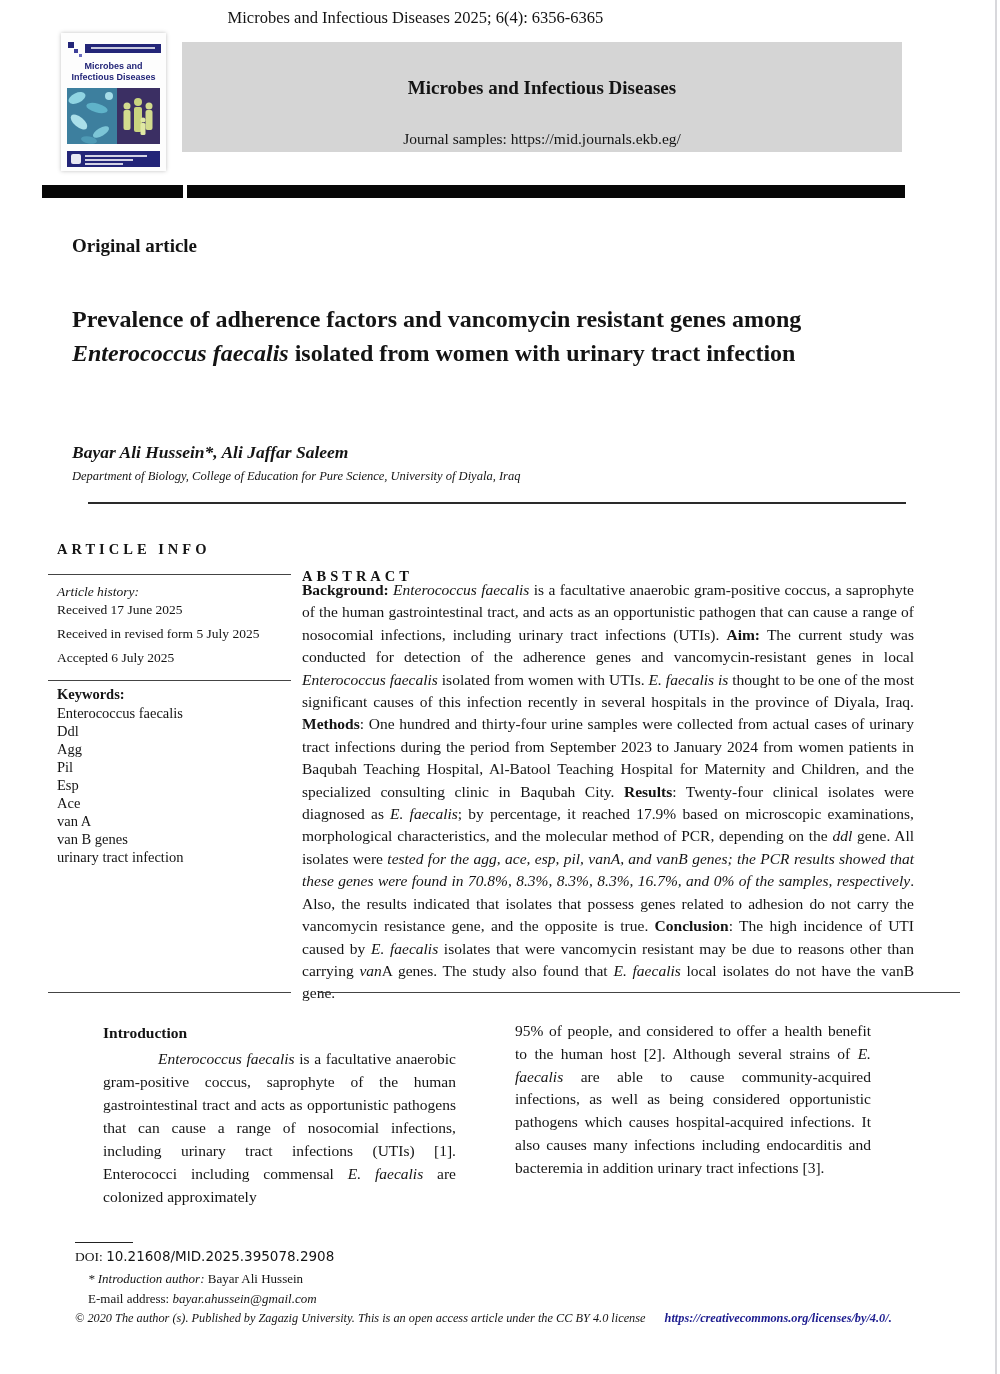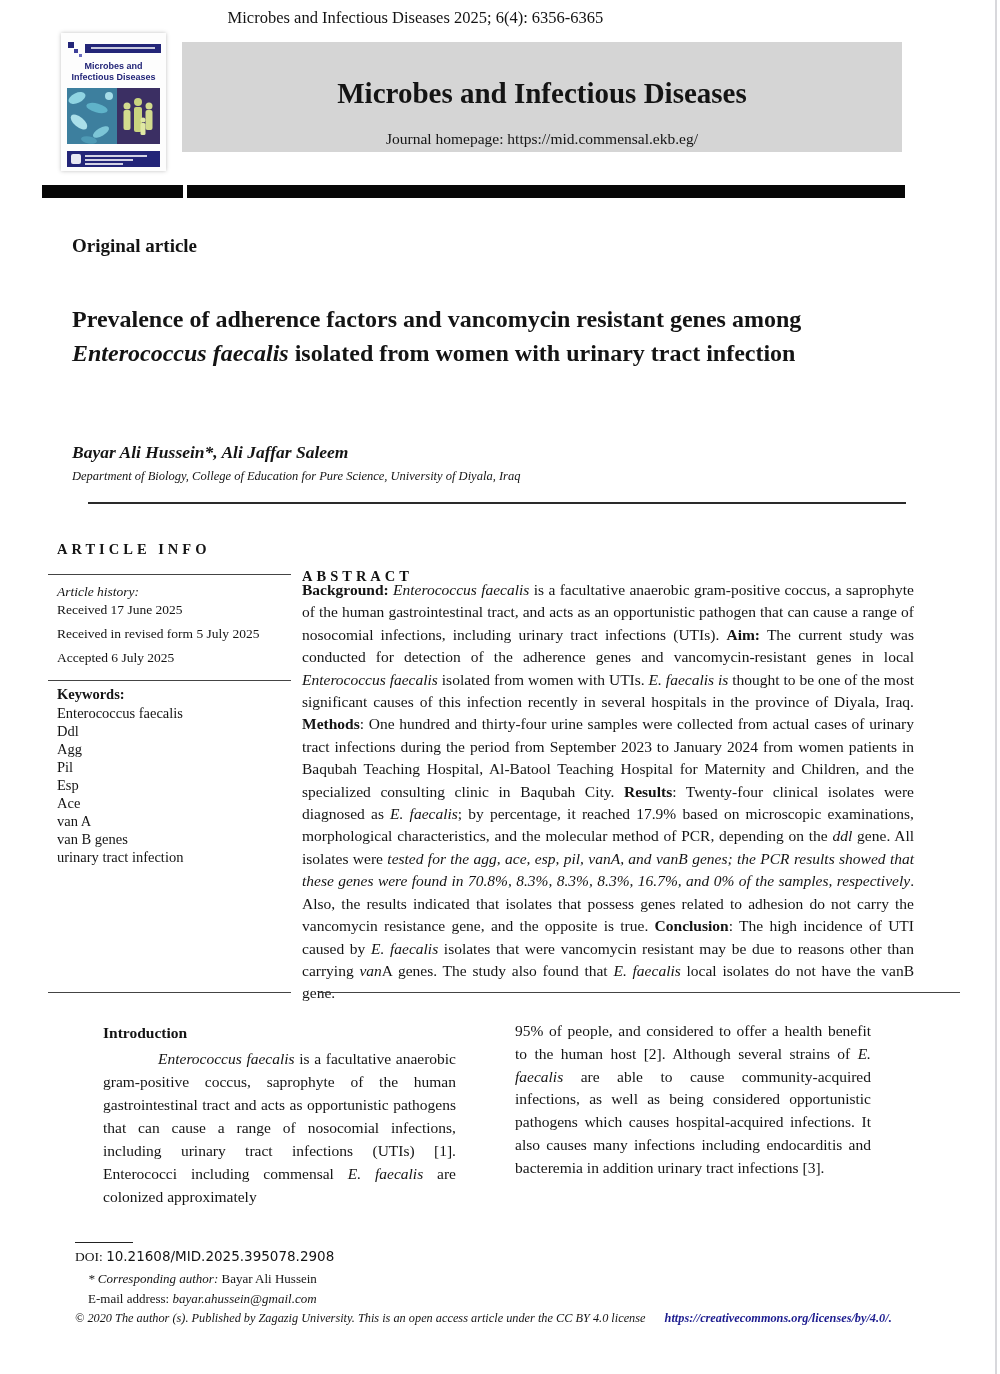--- a/index.html
+++ b/index.html
@@ -11,21 +11,21 @@
     color:#141414;
     overflow:hidden;
   }
   .abs{position:absolute;}
   .b{font-weight:bold;}
   .i{font-style:italic;}
   .lnk{color:#1c1c8f;font-weight:bold;font-style:italic;padding-left:16px;}
   
   .journal-ref{top:8px;left:0;width:831px;text-align:center;font-size:16.5px;}
   .header-box{top:42px;left:182px;width:720px;height:110px;background:#d5d5d5;}
-  .header-title{top:35px;left:0;width:720px;text-align:center;font-size:29px;font-weight:bold;}
+  .header-title{top:35px;left:0;width:720px;text-align:center;font-size:19px;font-weight:bold;}
   .header-homepage{top:88px;left:0;width:720px;text-align:center;font-size:15.5px;}
   .bar-left{top:185px;left:42px;width:141px;height:13px;background:#070707;}
   .bar-right{top:185px;left:187px;width:718px;height:13px;background:#070707;}
   .page-edge{top:0;right:3px;width:2px;height:1374px;background:#d8d8dc;}
   
   .cover{top:33px;left:61px;width:105px;height:138px;background:#fdfdfd;box-shadow:0 0 4px rgba(0,0,0,.25);}
   .cover-sq1{top:9px;left:7px;width:6px;height:6px;background:#232578;}
   .cover-sq2{top:16px;left:13px;width:4px;height:4px;background:#3d3f9a;}
   .cover-sq3{top:21px;left:18px;width:3px;height:3px;background:#6a6cc0;}
   .cover-topbar{top:11px;left:24px;width:76px;height:9px;background:#232578;}
@@ -110,21 +110,21 @@
     <div class="abs cover-foot">
       <div class="cover-foot-logo"></div>
       <div class="cover-foot-line" style="top:4px;width:62px;"></div>
       <div class="cover-foot-line" style="top:8px;width:48px;"></div>
       <div class="cover-foot-line" style="top:12px;width:38px;"></div>
     </div>
   </div>
 
   <div class="abs header-box">
     <div class="abs header-title">Microbes and Infectious Diseases</div>
-    <div class="abs header-homepage">Journal homepage: https://mid.commensal.ekb.eg/</div>
+    <div class="abs header-homepage">Journal samples: https://mid.journals.ekb.eg/</div>
   </div>
 
   <div class="abs bar-left"></div>
   <div class="abs bar-right"></div>
 
   <div class="abs page-edge"></div>
 
   <div class="abs orig-article">Original article</div>
   <div class="abs art-title"><span>Prevalence of adherence factors and vancomycin resistant genes among </span><span class="i">Enterococcus faecalis</span><span> isolated from women with urinary tract infection</span></div>
   <div class="abs authors">Bayar Ali Hussein*,  Ali Jaffar Saleem</div>
@@ -157,17 +157,17 @@
   <div class="abs abstract-body"><span class="b">Background: </span><span class="i">Enterococcus faecalis</span><span> is a facultative anaerobic gram-positive coccus, a saprophyte of the human gastrointestinal tract, and acts as an opportunistic pathogen that can cause a range of nosocomial infections, including urinary tract infections (UTIs). </span><span class="b">Aim:</span><span> The current study was conducted for detection of the adherence genes and vancomycin-resistant genes in local </span><span class="i">Enterococcus faecalis</span><span> isolated from women with UTIs. </span><span class="i">E. faecalis is</span><span> thought to be one of the most significant causes of this infection recently in several hospitals in the province of Diyala, Iraq. </span><span class="b">Methods</span><span>: One hundred and thirty-four urine samples were collected from actual cases of urinary tract infections during the period from September 2023 to January 2024 from women patients in Baqubah Teaching Hospital, Al-Batool Teaching Hospital for Maternity and Children, and the specialized consulting clinic in Baqubah City. </span><span class="b">Results</span><span>: Twenty-four clinical isolates were diagnosed as </span><span class="i">E. faecalis</span><span>; by percentage, it reached 17.9% based on microscopic examinations, morphological characteristics, and the molecular method of PCR, depending on the </span><span class="i">ddl</span><span> gene. All isolates were </span><span class="i">tested for the agg, ace, esp, pil, vanA, and vanB genes; the PCR results showed that these genes were found in 70.8%, 8.3%, 8.3%, 8.3%, 16.7%, and 0% of the samples, respectively</span><span>. Also, the results indicated that isolates that possess genes related to adhesion do not carry the vancomycin resistance gene, and the opposite is true. </span><span class="b">Conclusion</span><span>: The high incidence of UTI caused by </span><span class="i">E. faecalis</span><span> isolates that were vancomycin resistant may be due to reasons other than carrying </span><span class="i">van</span><span>A genes. The study also found that </span><span class="i">E. faecalis</span><span> local isolates do not have the vanB gene.</span></div>
   <div class="abs rule-bottom-left"></div>
   <div class="abs rule-bottom-right"></div>
 
   <div class="abs intro-heading">Introduction</div>
   <div class="abs intro-left"><span class="indent"></span><span><span class="i">Enterococcus faecalis</span><span> is a facultative anaerobic gram-positive coccus, saprophyte of the human gastrointestinal tract and acts as opportunistic pathogens that can cause a range of nosocomial infections, including urinary tract infections (UTIs) [1]. Enterococci including commensal </span><span class="i">E. faecalis</span><span> are colonized approximately</span></span></div>
   <div class="abs intro-right"><span>95% of people, and considered to offer a health benefit to the human host [2]. Although several strains of </span><span class="i">E. faecalis</span><span> are able to cause community-acquired infections, as well as being considered opportunistic pathogens which causes hospital-acquired infections. It also causes many infections including endocarditis and bacteremia in addition urinary tract infections [3].</span></div>
 
   <div class="abs rule-foot"></div>
   <div class="abs doi-line"><span class="doi-label">DOI: </span><span> 10.21608/MID.2025.395078.2908</span></div>
-  <div class="abs corr-line"><span class="i">* Corresponding author: </span><span>Bayar Ali Hussein</span></div>
+  <div class="abs corr-line"><span class="i">* Introduction author: </span><span>Bayar Ali Hussein</span></div>
   <div class="abs email-line"><span>E-mail address: </span><span class="i">bayar.ahussein@gmail.com</span></div>
   <div class="abs copyright-line"><span class="i">© 2020 The author (s). Published by Zagazig University. This is an open access article under the CC BY 4.0  license </span><span class="lnk">https://creativecommons.org/licenses/by/4.0/.</span></div>
 
 </div>
 
 </body></html>

